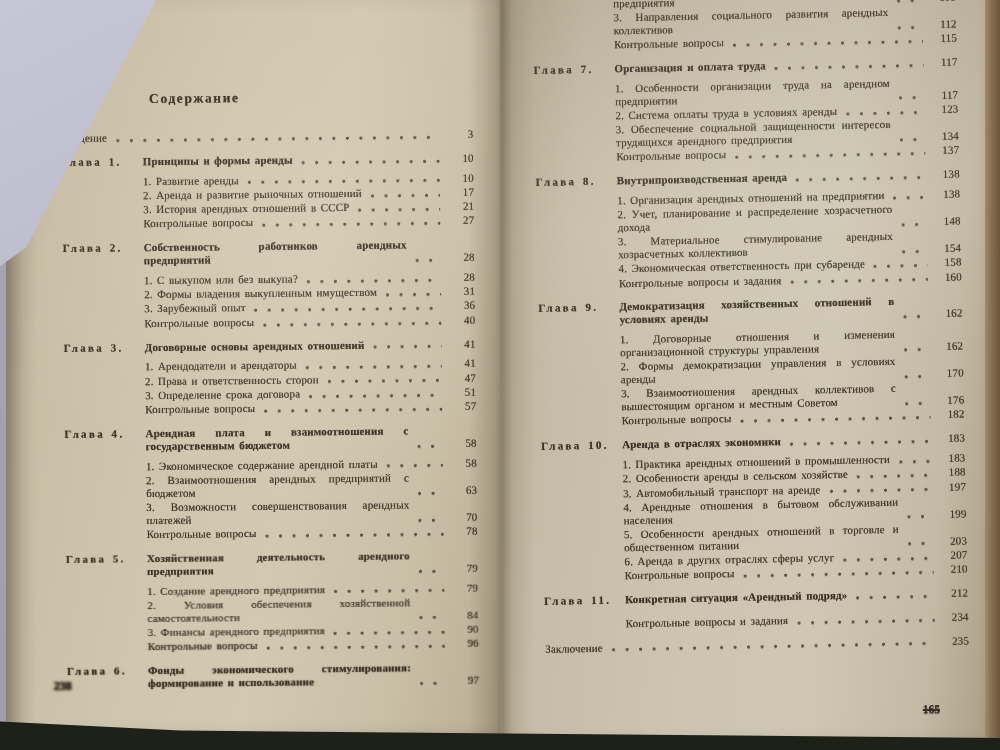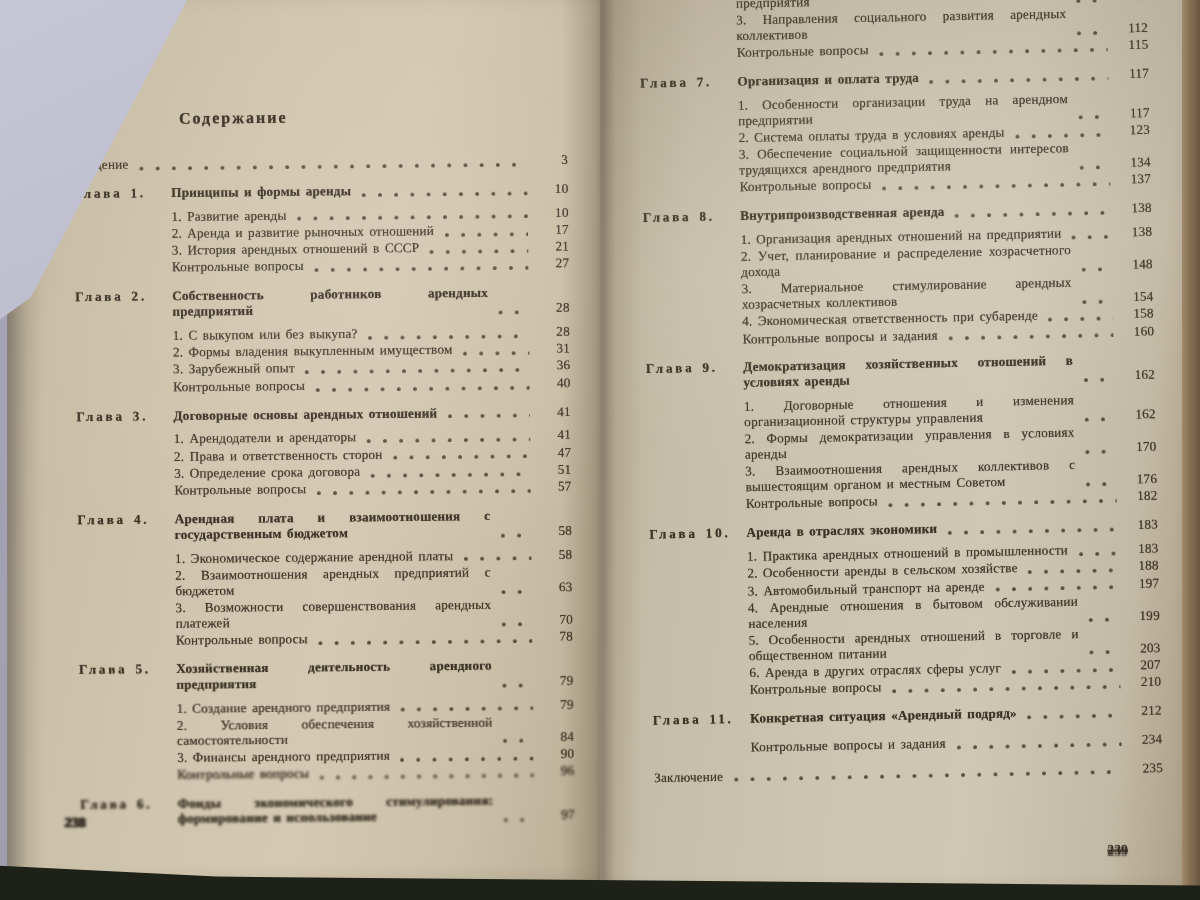--- a/index.html
+++ b/index.html
@@ -382,20 +382,20 @@
             <span class="leader"></span>
             <span class="pagecol">234</span>
           </div>
           <div class="row plain">
             <span class="title">Заключение</span>
             <span class="leader"></span>
             <span class="pagecol">235</span>
           </div>
         </div>
     </div>
-    <span class="pageno pageno-right">239</span>
+    <span class="pageno pageno-right">165</span>
   </div>
 
   <div class="gutter"></div>
   <div class="edge-right"></div>
   <div class="corner-wedge"></div>
   <div class="bottom-band"></div>
 </div>
 
 </body></html>

